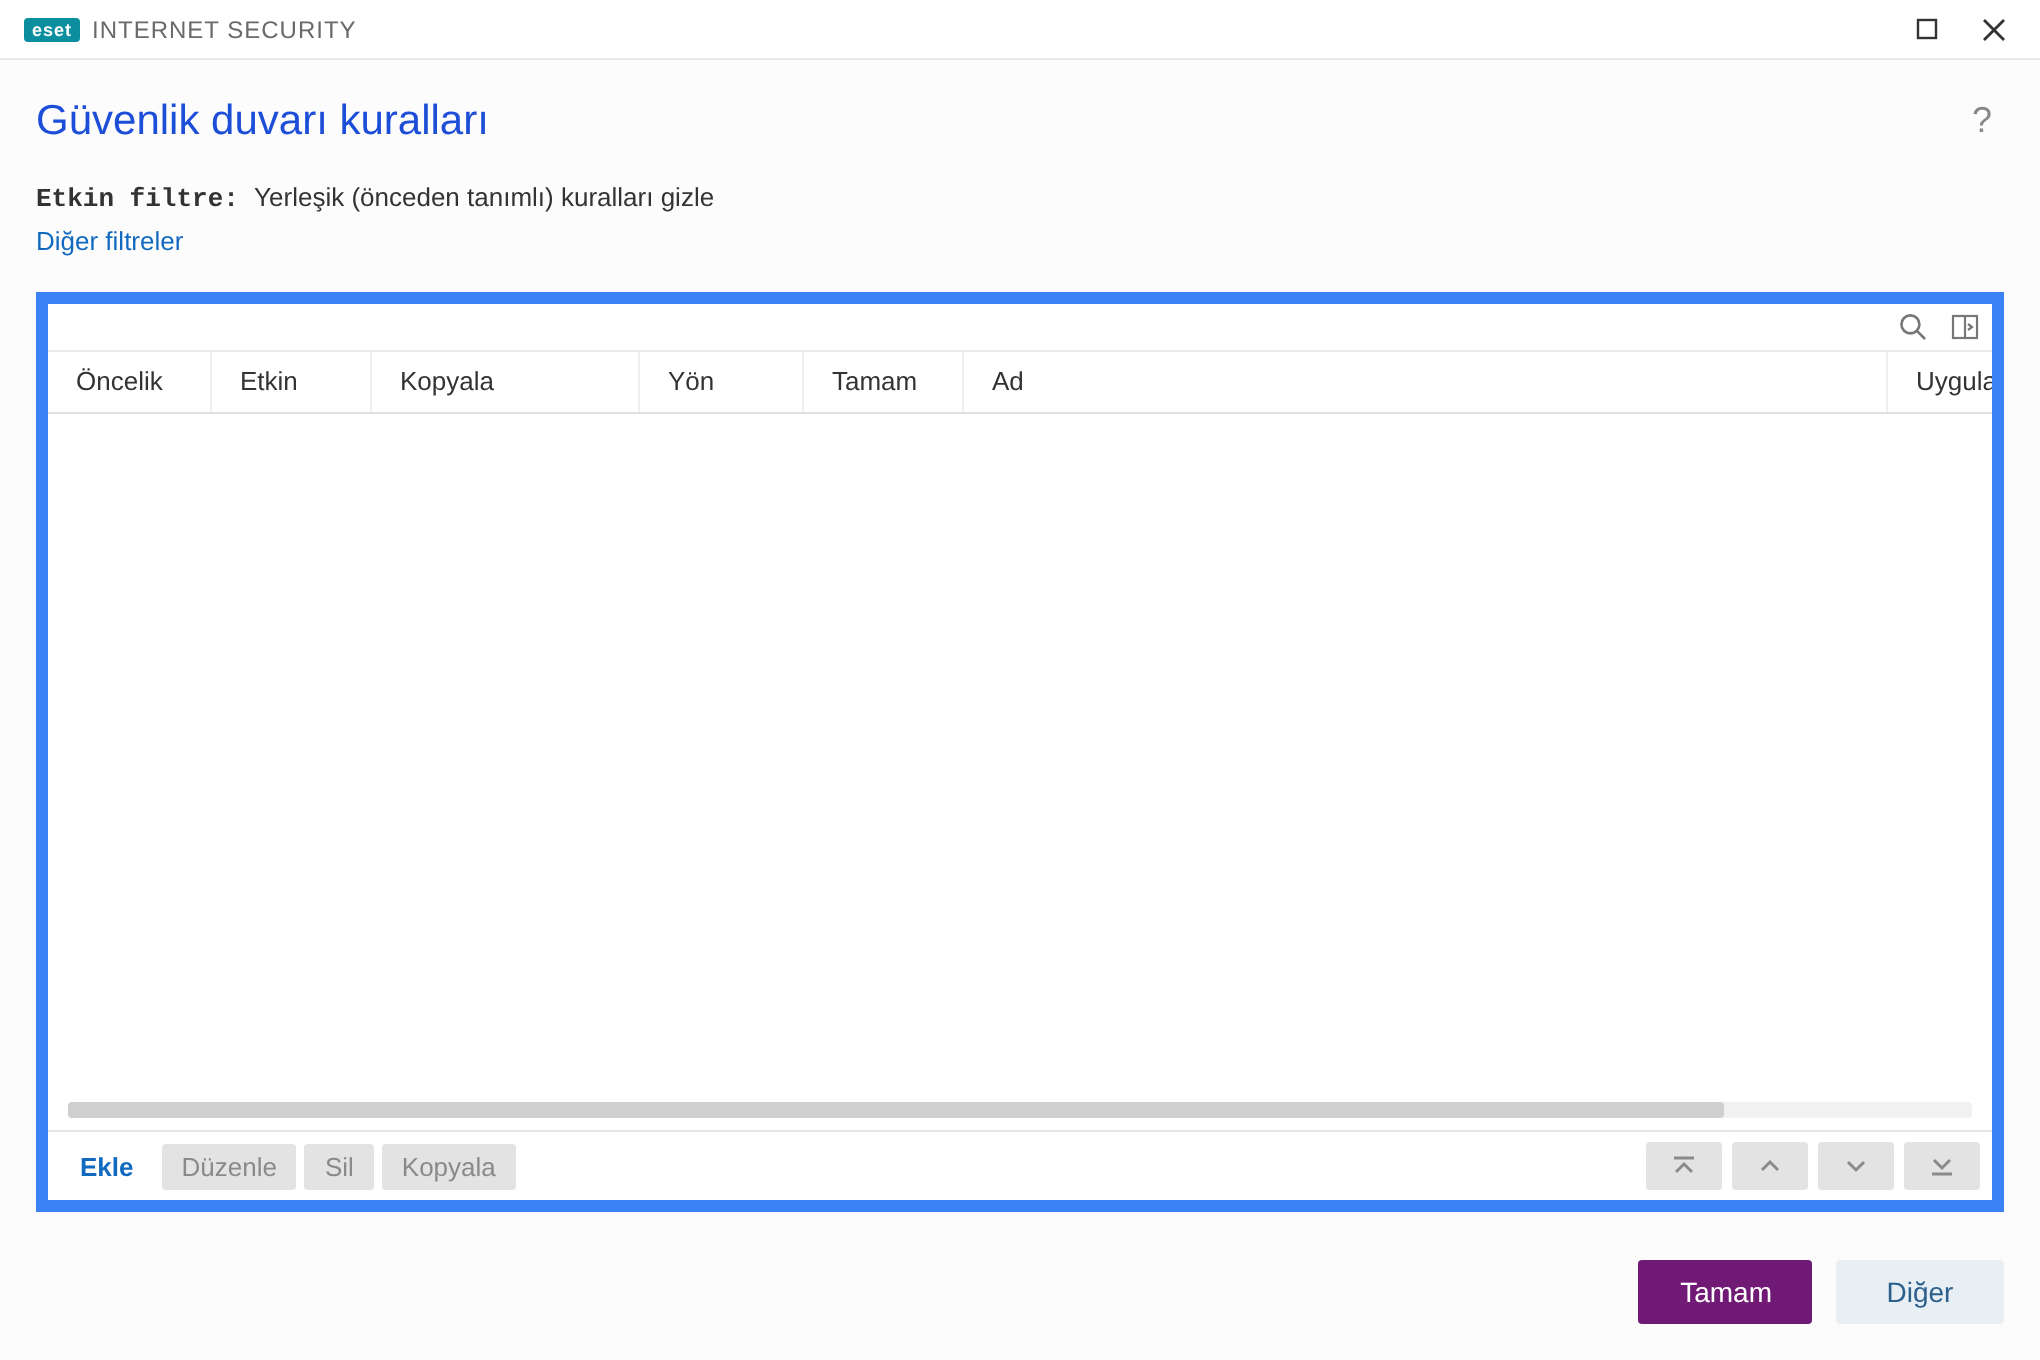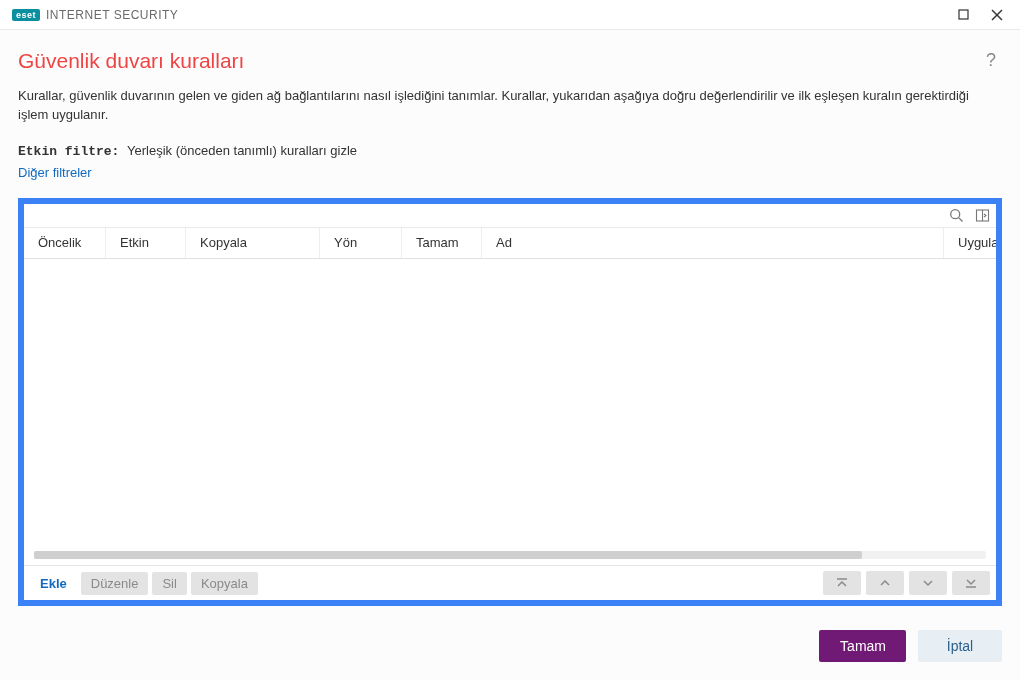--- a/index.html
+++ b/index.html
@@ -4,21 +4,21 @@
 <style>
   * { box-sizing: border-box; margin: 0; padding: 0; }
   html, body { width: 1020px; height: 680px; font-family: "Segoe UI", Arial, sans-serif; font-size: 13px; color: #333; background: #fff; overflow: hidden; }
   .titlebar { display: flex; align-items: center; height: 30px; padding: 0 6px 0 12px; border-bottom: 1px solid #e8e8e8; justify-content: space-between; }
   .brand-badge { background: #0b8e9e; color: #fff; font-size: 9px; font-weight: bold; padding: 1px 4px; border-radius: 2px; letter-spacing: 0.5px; }
   .brand-text { margin-left: 6px; font-size: 12px; color: #6a6a6a; letter-spacing: 0.5px; }
   .titlebar-spacer { flex: 1; }
   .win-btn { width: 34px; height: 30px; display: flex; align-items: center; justify-content: center; cursor: pointer; }
   .content { padding: 18px 18px 0 18px; height: calc(100% - 30px); display: flex; flex-direction: column; background: #fcfcfc; }
   .heading-row { display: flex; align-items: center; }
-  .heading { font-size: 21px; font-weight: 400; color: #ef4444; flex: 1; }
+  .heading { font-size: 21px; font-weight: 400; color: #1d4ed8; flex: 1; }
   .help-icon { font-size: 18px; color: #888; cursor: pointer; padding: 2px 6px; }
   .desc { margin-top: 14px; line-height: 1.45; color: #333; }
   .filter-row { margin-top: 18px; }
   .filter-label { font-weight: 600; font-family: Liberation Mono, monospace; }
   .filter-value { margin-left: 4px; }
   .more-filters { margin-top: 6px; color: #1169c0; cursor: pointer; display: inline-block; }
   .table-wrap { margin-top: 18px; border: 6px solid #3b82f6; background: #fff; display: flex; flex-direction: column; flex: 1; min-height: 0; }
   .search-row { height: 24px; border-bottom: 1px solid #eaeaea; display: flex; align-items: center; justify-content: flex-end; padding-right: 4px; gap: 6px; }
   .icon-btn { width: 20px; height: 20px; display: flex; align-items: center; justify-content: center; cursor: pointer; color: #666; }
   .table-head { display: flex; height: 31px; border-bottom: 1px solid #e0e0e0; background: #fff; font-weight: 400; color: #333; }
@@ -64,21 +64,20 @@
       </svg>
   </div>
 </div>
 
 <div class="content">
   <div class="heading-row">
     <div class="heading">Güvenlik duvarı kuralları</div>
     <div class="help-icon">?</div>
   </div>
 
-  <div class="desc">Kurallar, güvenlik duvarının gelen ve giden ağ bağlantılarını nasıl işlediğini tanımlar. Kurallar, yukarıdan aşağıya doğru değerlendirilir ve ilk eşleşen kuralın gerektirdiği işlem uygulanır.</div>
 
   <div class="filter-row">
     <span class="filter-label">Etkin filtre:</span>
     <span class="filter-value">Yerleşik (önceden tanımlı) kuralları gizle</span>
   </div>
   <div class="more-filters">Diğer filtreler</div>
 
   <div class="table-wrap">
     <div class="search-row">
       <div class="icon-btn">
@@ -138,15 +137,15 @@
         <svg width="14" height="12">
             <polyline points="3,3 7,7 11,3" fill="none" stroke="#8a8a8a" stroke-width="1.5"></polyline>
             <line x1="2" y1="10" x2="12" y2="10" stroke="#8a8a8a" stroke-width="1.5"></line>
           </svg>
       </div>
     </div>
   </div>
 
   <div class="bottom-bar">
     <button class="btn btn-primary">Tamam</button>
-    <button class="btn btn-secondary">İptal</button>
+    <button class="btn btn-secondary">Diğer</button>
   </div>
 </div>
 
 </body></html>

